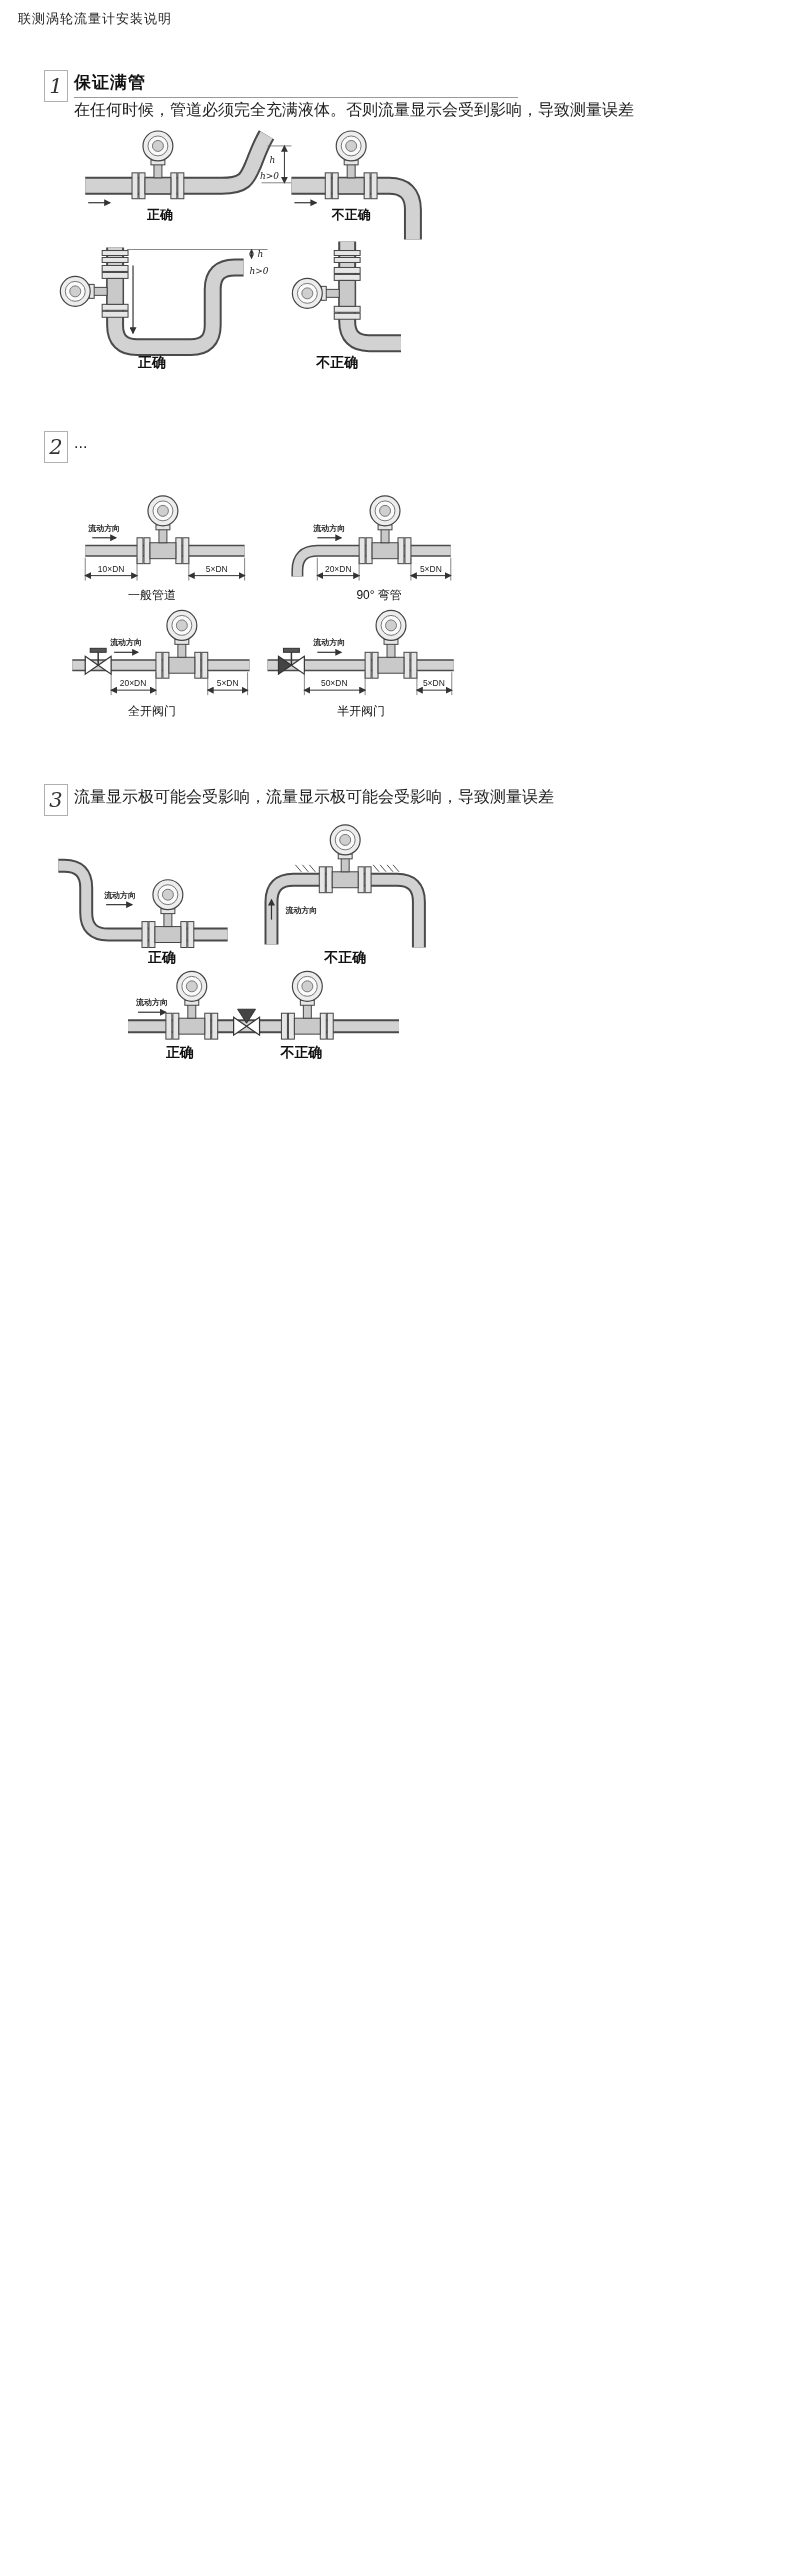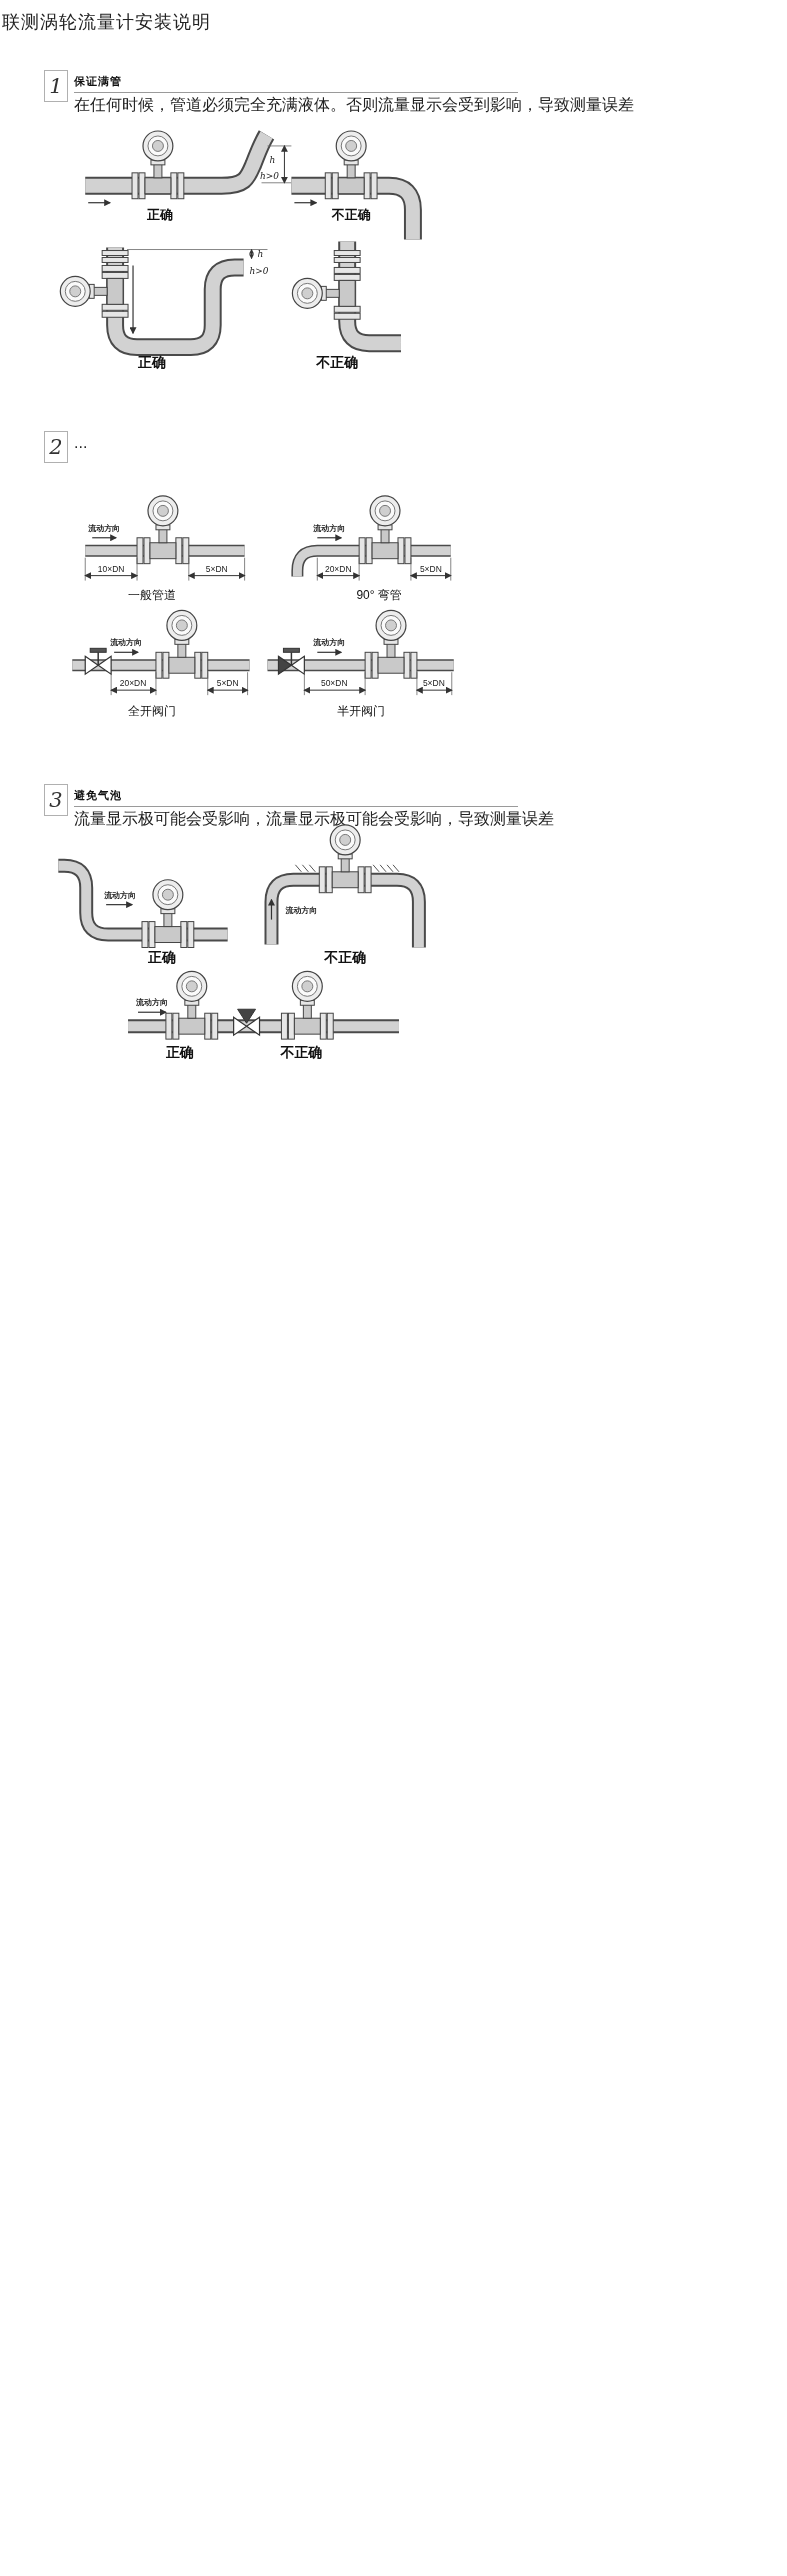--- a/index.html
+++ b/index.html
@@ -1,29 +1,29 @@
 <!DOCTYPE html>
 <html><head>
 <meta charset="utf-8">
 <style>
   html, body { margin:0; padding:0; background:#ffffff; }
   body { width:788px; height:2576px; position:relative;
          font-family:"Liberation Sans", sans-serif; color:#222; }
 
-  .page-title { position:absolute; left:2px; top:10px; margin:0;
-                font-size:18px; font-weight:normal; color:#222; letter-spacing:1px; }
+  .page-title { position:absolute; left:18px; top:10px; margin:0;
+                font-size:13px; font-weight:normal; color:#222; letter-spacing:1px; }
 
   .sec-header { position:absolute; left:44px; display:flex; align-items:flex-start; }
   .num-box { width:22px; height:30px; border:1px solid #b0b0b0; flex:none;
              display:flex; align-items:center; justify-content:center;
              font-family:"DejaVu Serif", serif; font-style:italic;
              font-size:21px; color:#333; background:#fff; }
   .sec-body { margin-left:6px; padding-top:1px; }
   .sec-title-row { width:444px; border-bottom:1px solid #9a9a9a; padding-bottom:3px; }
-  .sec-title { font-size:11px; font-weight:bold; color:#111; letter-spacing:1px; }
+  .sec-title { font-size:17px; font-weight:bold; color:#111; letter-spacing:1px; }
   .sec-desc { margin-top:2px; font-size:16px; color:#222; }
 
   svg.diagram { position:absolute; left:0; overflow:visible; }
 
   .po { fill:none; stroke:#4a4a4a; stroke-linecap:butt; }
   .pi { fill:none; stroke:#d2d2d2; stroke-linecap:butt; }
   .w1 { stroke-width:18; } .w1i { stroke-width:14; }
   .w2 { stroke-width:12; } .w2i { stroke-width:9; }
   .w3 { stroke-width:14; } .w3i { stroke-width:10; }
 
@@ -235,23 +235,20 @@
     <line class="dimline" x1="418" y1="212" x2="453" y2="212" marker-start="url(#arr)" marker-end="url(#arr)"></line>
     <text class="dim" x="335" y="208">50×DN</text>
     <text class="dim" x="435" y="208">5×DN</text>
     <text class="cap2" x="362" y="237">半开阀门</text>
   </g>
 </svg>
 
 <div class="sec-header" style="top:784px">
   <div class="num-box">3</div>
   <div class="sec-body">
-    <div class="sec-title-row">
-      <span class="sec-title">避免气泡</span>
-    </div>
     <div class="sec-desc">流量显示极可能会受影响，流量显示极可能会受影响，导致测量误差</div>
   </div>
 </div>
 
 <svg class="diagram" style="top:818px" width="788" height="254" viewBox="0 0 790 255">
 
   <g>
     <g>
       <path class="po w3" d="M 58 48 L 64 48 Q 86 48 86 70 L 86 95 Q 86 117 108 117 L 228 117"></path>
       <path class="pi w3i" d="M 58 48 L 64 48 Q 86 48 86 70 L 86 95 Q 86 117 108 117 L 228 117"></path>

